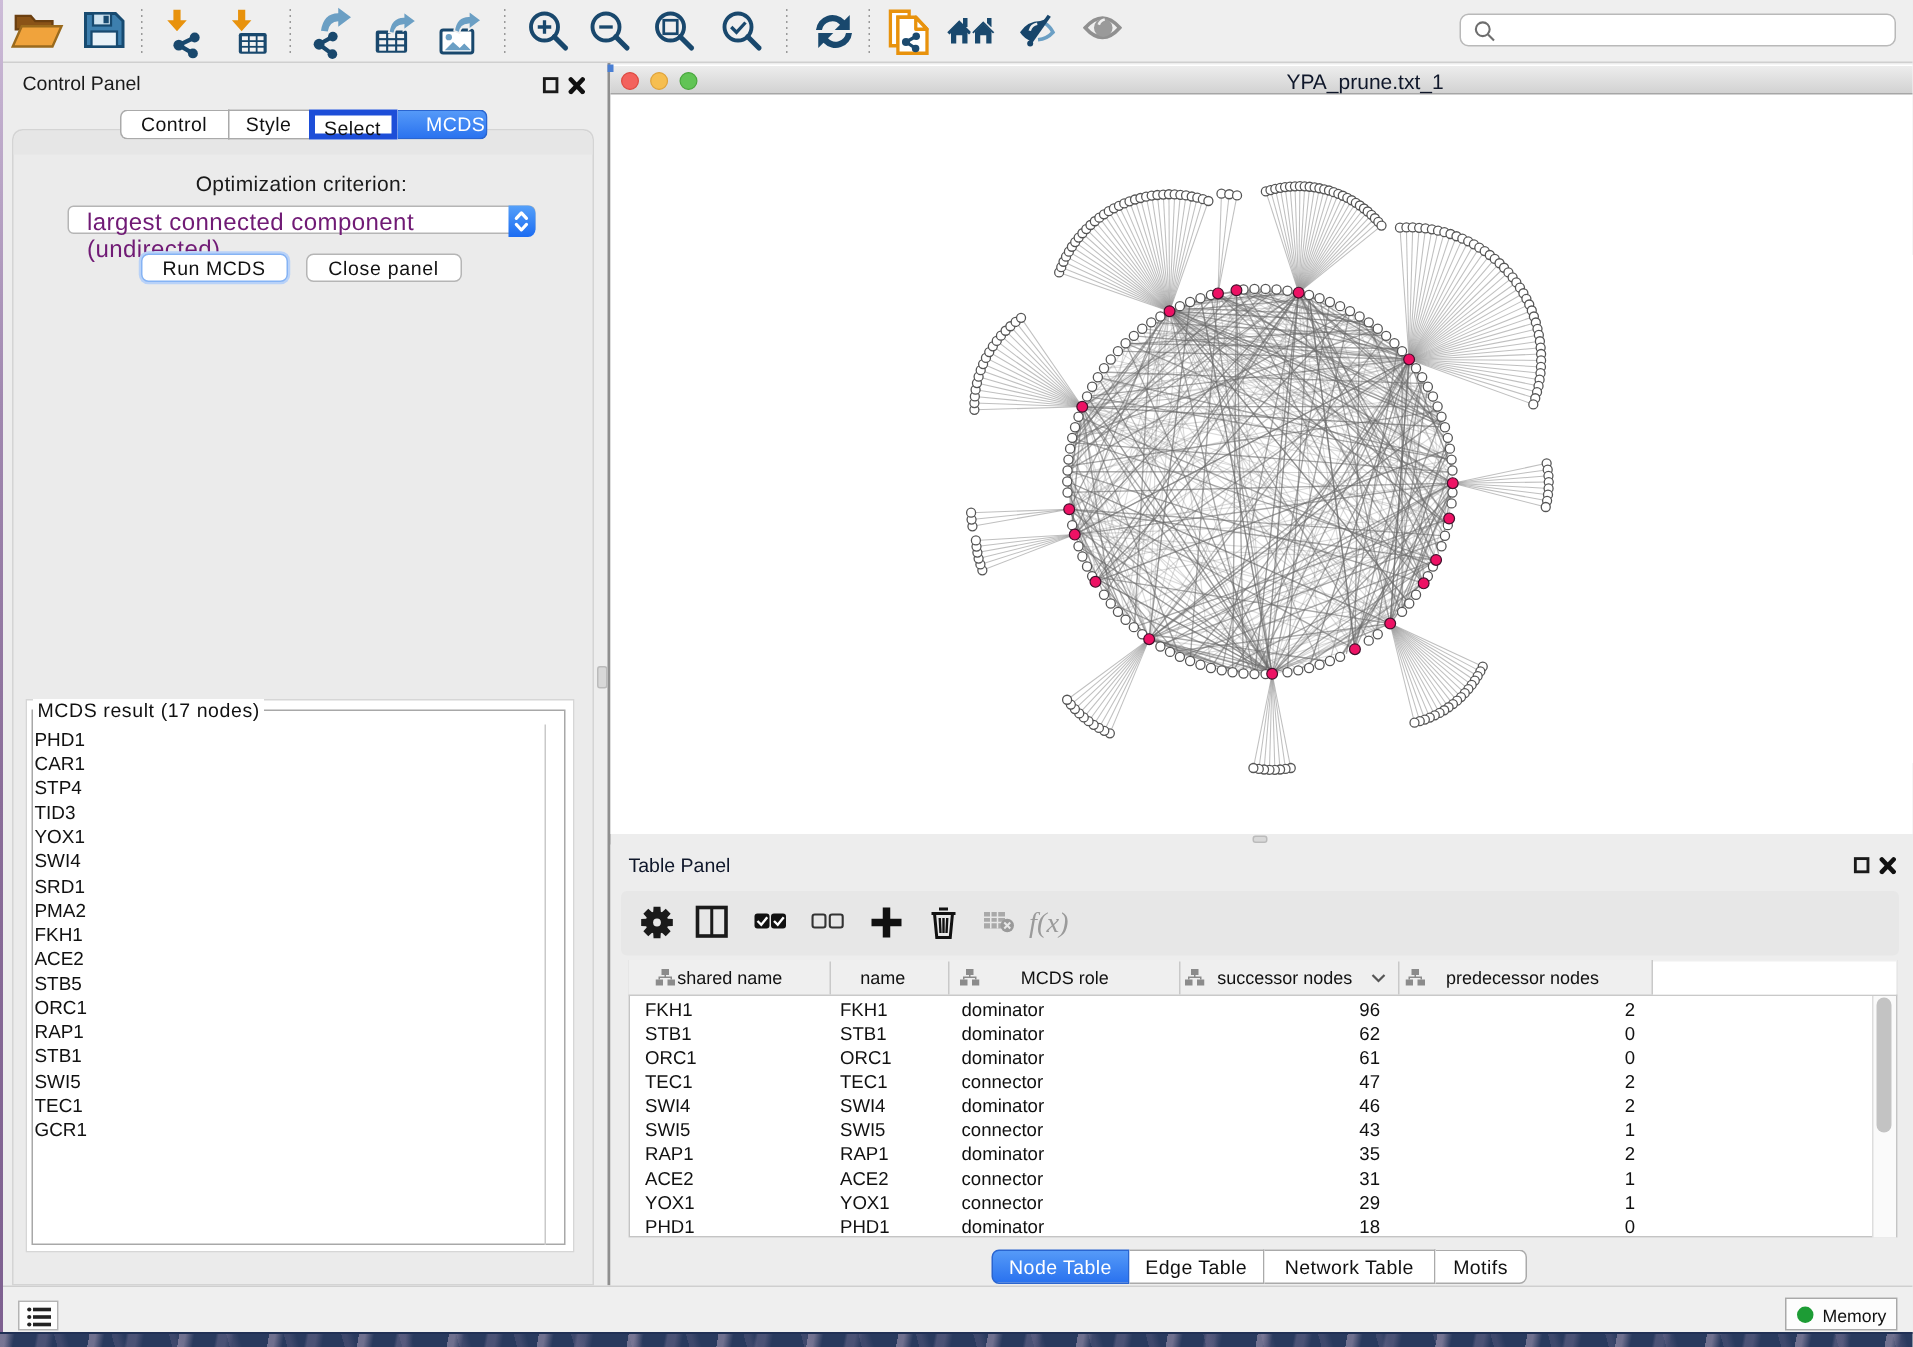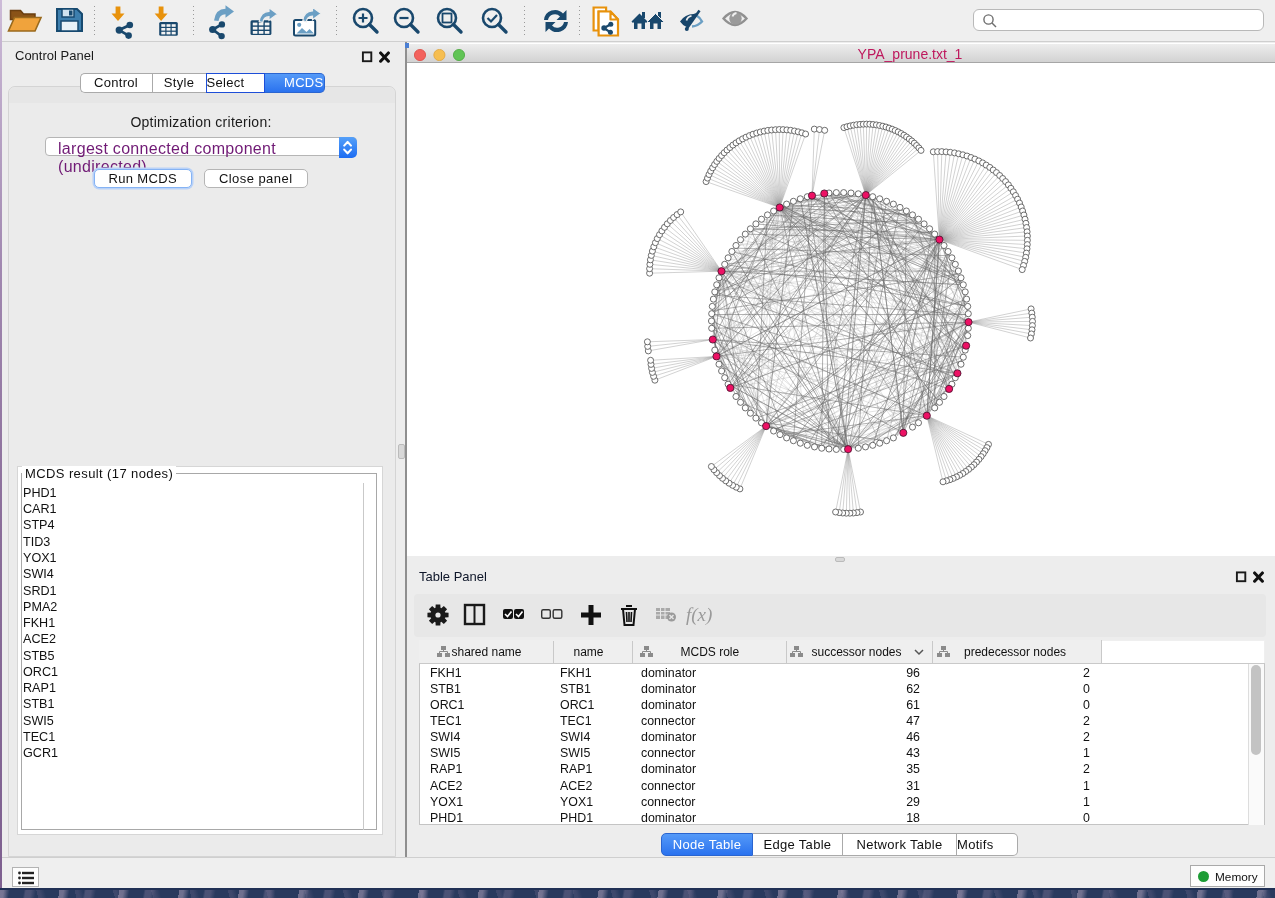--- a/index.html
+++ b/index.html
@@ -143,21 +143,21 @@
 <rect x="1.9" y="1.4" width="8.4" height="8.8" fill="none" stroke="#1a1a1a" stroke-width="1.9"></rect>
 <path d="M19.6 2 L27.4 10.2 M27.4 2 L19.6 10.2" stroke="#111" stroke-width="3.1" stroke-linecap="round"></path>
 </svg>
 
 <div class="abs" style="left:8px;top:86px;width:388px;height:771px;background:#ebebeb;border:1px solid #d4d4d4;border-radius:7px 7px 0 0"></div>
 <div class="abs" style="left:9px;top:87px;width:386px;height:16px;background:#e6e6e6;border-radius:7px 7px 0 0"></div>
 
 <div class="abs" style="left:79.5px;top:73px;height:19.5px;display:flex;font-size:13px;letter-spacing:0.3px">
 <div style="width:72px;background:#fff;border:1px solid #aaa;border-right:none;border-radius:5px 0 0 5px;text-align:center;line-height:18px;color:#111">Control</div>
 <div style="width:54px;background:#fff;border:1px solid #aaa;border-right:none;text-align:center;line-height:18px;color:#111">Style</div>
-<div style="width:59px;background:#fff;border:1px solid #1d4ed8;line-height:18px;color:#111">Select</div>
+<div style="width:59px;background:#fff;border:4px solid #1d4ed8;text-align:center;line-height:18px;color:#111">Select</div>
 <div style="width:60px;background:linear-gradient(#559af8,#2a72ef);border:1px solid #2a65d0;border-left:none;border-radius:0 5px 5px 0;text-align:right;line-height:18px;color:#fff">MCDS</div>
 </div>
 
 <div class="abs" style="left:0;top:114px;width:402px;text-align:center;font-size:14px;letter-spacing:0.25px;color:#1a1a1a">Optimization criterion:</div>
 <div class="abs" style="left:45px;top:137px;width:312px;height:19px;background:#fff;border:1px solid #b5b5b5;border-radius:4px">
 <div style="position:absolute;left:12px;top:2px;font-size:16px;letter-spacing:0.3px;color:#701a75">largest connected component (undirected)</div>
 <div style="position:absolute;right:-1px;top:-1px;width:18.5px;height:21px;background:linear-gradient(#55a0f9,#1c6cf2);border-radius:0 5px 5px 0">
 <svg width="18" height="21" viewBox="0 0 18 21">
         <path d="M5.2 8.6 L8.6 4.9 L12 8.6 M5.2 12.6 L8.6 16.3 L12 12.6" stroke="#fff" stroke-width="2.1" fill="none" stroke-linecap="round" stroke-linejoin="round"></path>
       </svg>
@@ -193,21 +193,21 @@
 <div class="abs" style="left:398px;top:444px;width:7px;height:15px;background:#d8d8d8;border:1px solid #bbb;border-radius:2px"></div>
 
 <div class="abs" style="left:407px;top:43px;width:868px;height:513px;background:#fff"></div>
 <div class="abs" style="left:407px;top:43.5px;width:868px;height:19px;background:linear-gradient(#ededed,#d2d2d2);border-bottom:1px solid #a6a6a6"></div>
 <div class="abs" style="left:414px;top:47px;width:60px;height:12px">
 <svg width="60" height="12" viewBox="0 0 60 12">
 <circle cx="6" cy="6" r="5.6" fill="#f3625d" stroke="#dd4a41" stroke-width="0.8"></circle>
 <circle cx="25.4" cy="6" r="5.6" fill="#f6be50" stroke="#dfa33b" stroke-width="0.8"></circle>
 <circle cx="45" cy="6" r="5.6" fill="#61c455" stroke="#4aa73e" stroke-width="0.8"></circle>
 </svg></div>
-<div class="abs" style="left:700px;top:46px;width:420px;text-align:center;font-size:14px;color:#be185d">YPA_prune.txt_1</div>
+<div class="abs" style="left:700px;top:46px;width:420px;text-align:center;font-size:14px;color:#0f172a">YPA_prune.txt_1</div>
 <div class="abs" style="left:407px;top:63px;width:868px;height:493px;overflow:hidden">
 <svg width="868" height="493" viewBox="0 0 868 493" style="position:absolute;left:0;top:0">
 <g stroke="#858585" stroke-width="0.75" stroke-opacity="0.3">
 <line x1="372.7" y1="144.5" x2="519.8" y2="352.7"></line>
 <line x1="372.7" y1="144.5" x2="472.7" y2="380.2"></line>
 <line x1="372.7" y1="144.5" x2="561.3" y2="265.3"></line>
 <line x1="372.7" y1="144.5" x2="505.5" y2="364.1"></line>
 <line x1="372.7" y1="144.5" x2="323.3" y2="324.9"></line>
 <line x1="372.7" y1="144.5" x2="554.0" y2="301.2"></line>
 <line x1="372.7" y1="144.5" x2="560.7" y2="243.4"></line>
@@ -1285,21 +1285,21 @@
     <span style="position:absolute;left:1000px;top:1px;width:90px;text-align:right">0</span>
   </div>
 
 <div class="abs" style="left:1248px;top:664px;width:16px;height:161px;background:#fafafa;border-left:1px solid #ddd"></div>
 <div class="abs" style="left:1251px;top:665px;width:10px;height:90px;background:#c3c3c3;border-radius:5px"></div>
 
 <div class="abs" style="left:661px;top:832.5px;height:23px;display:flex;font-size:13px;letter-spacing:0.3px">
 <div style="width:92px;background:linear-gradient(#559af8,#2a72ef);border:1px solid #2a65d0;border-radius:5px 0 0 5px;text-align:center;line-height:21px;color:#fff">Node Table</div>
 <div style="width:90px;background:#fff;border:1px solid #aaa;border-left:none;text-align:center;line-height:21px;color:#111">Edge Table</div>
 <div style="width:114px;background:#fff;border:1px solid #aaa;border-left:none;text-align:center;line-height:21px;color:#111">Network Table</div>
-<div style="width:61px;background:#fff;border:1px solid #aaa;border-left:none;border-radius:0 5px 5px 0;line-height:21px;color:#111">Motifs</div>
+<div style="width:61px;background:#fff;border:1px solid #aaa;border-left:none;border-radius:0 5px 5px 0;text-align:center;line-height:21px;color:#111">Motifs</div>
 </div>
 
 <div class="abs" style="left:0;top:857px;width:1275px;height:31px;background:#efefef;border-top:1px solid #cfcfcf"></div>
 <div class="abs" style="left:11.5px;top:866.5px;width:27.5px;height:20.5px;background:#fdfdfd;border:1px solid #b3b3b3">
 <svg style="position:absolute;left:5.5px;top:3.5px" width="17" height="14" viewBox="0 0 17 14">
 <g fill="#222">
         <circle cx="1.5" cy="2" r="1.4"></circle>
         <circle cx="1.5" cy="7" r="1.4"></circle>
         <circle cx="1.5" cy="12" r="1.4"></circle>
 <rect x="4" y="0.8" width="12" height="2.4"></rect>

